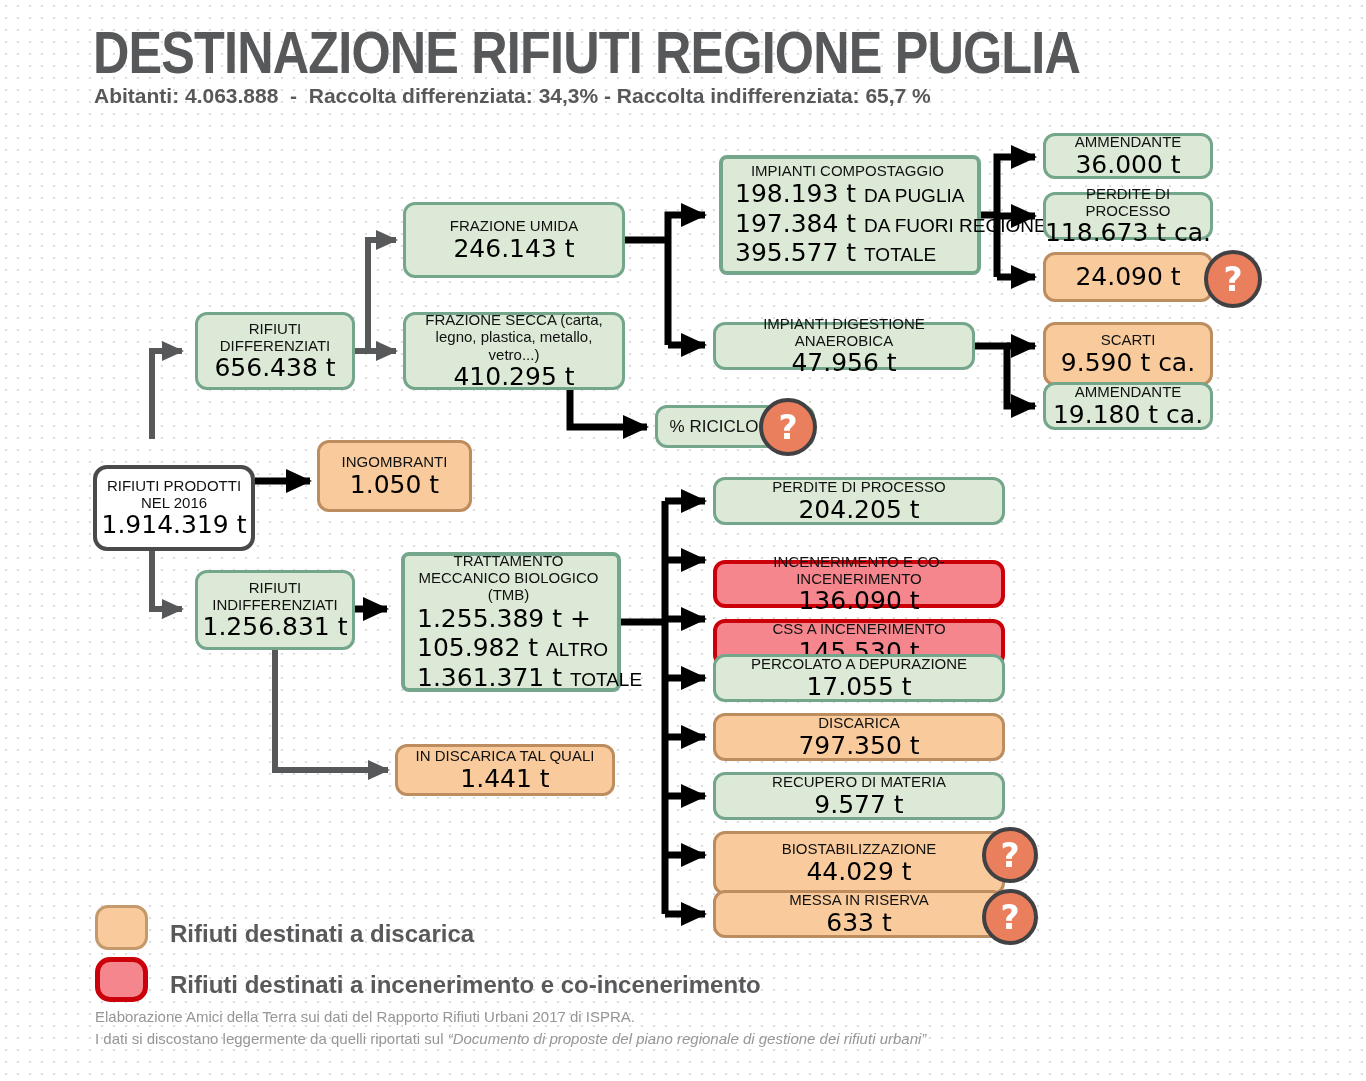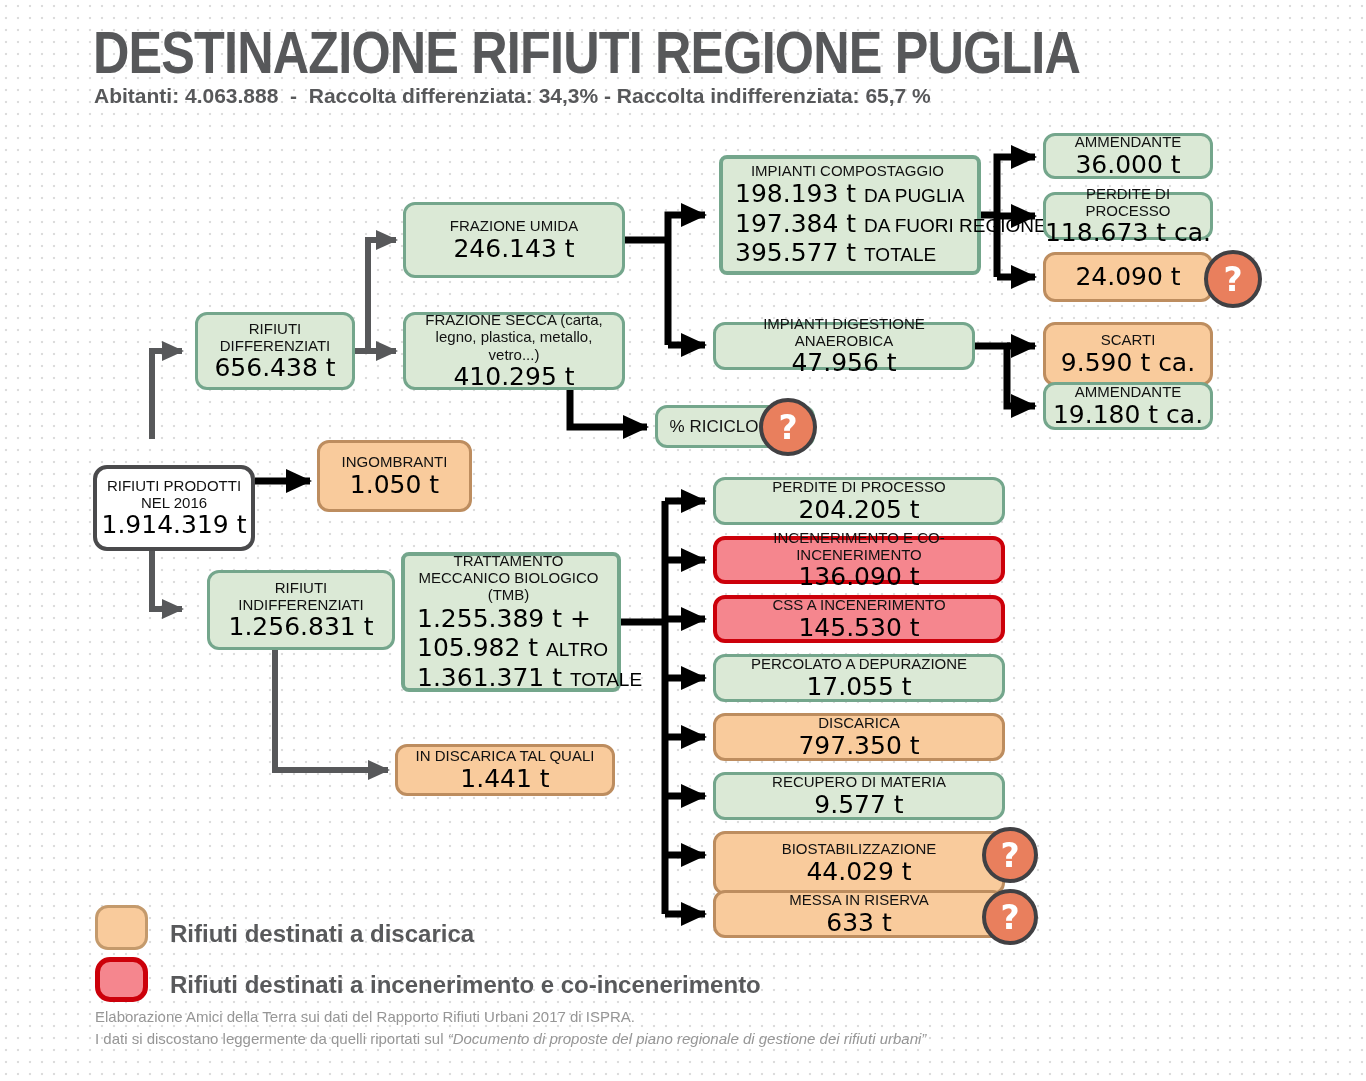--- a/index.html
+++ b/index.html
@@ -20,21 +20,21 @@
     font-size:21px; font-weight:bold; color:#57585a; white-space:pre; letter-spacing:0px;
   }
   svg.arrows{position:absolute; left:0; top:0; z-index:1;}
   .box{
     position:absolute; z-index:2; box-sizing:border-box;
     display:flex; flex-direction:column; justify-content:center; align-items:center;
     border-radius:12px; padding:2px 6px; text-align:center;
   }
   .green{background:#dbe9d6; border:3px solid #74a68c;}
   .orange{background:#f9cb9c; border:3px solid #bd8d5f;}
-  .red{background:#f5868e; border:4px solid #cc000a;}
+  .red{background:#f5868e; border:4px solid #cc000a;margin-top:24px;}
   .white{background:#ffffff; border:4px solid #4a4a4c; border-radius:14px;margin-top:28px;}
   .blabel{font-size:15px; color:#111; line-height:1.15;}
   .bvalue{font-family:"DejaVu Sans", sans-serif; font-size:25px; color:#000; line-height:1.12; white-space:nowrap;}
   .bigbox{align-items:flex-start; text-align:left; padding-left:12px; padding-right:17px; border-width:4px; border-radius:8px;margin-left:6px;}
   .bigbox .blabel{align-self:center; text-align:center; width:100%;}
   .numrow{font-family:"DejaVu Sans", sans-serif; font-size:25px; color:#000; line-height:1.18; white-space:nowrap;}
   .numrow .suffix{font-size:19px; font-family:"Liberation Sans", sans-serif;}
   .qbadge{
     position:absolute; z-index:3; border-radius:50%;
     background:#e97f5d; border:4px solid #414043; box-sizing:border-box;
@@ -104,21 +104,21 @@
   <div class="box white" style="left:93px;top:437px;width:162px;height:86px">
     <div class="blabel">RIFIUTI PRODOTTI NEL 2016</div>
     <div class="bvalue">1.914.319 t</div>
   </div>
 
   <div class="box green" style="left:195px;top:312px;width:160px;height:78px">
     <div class="blabel">RIFIUTI DIFFERENZIATI</div>
     <div class="bvalue">656.438 t</div>
   </div>
 
-  <div class="box green" style="left:207px;top:570px;width:188px;height:80px">
+  <div class="box green" style="left:195px;top:570px;width:160px;height:80px">
     <div class="blabel">RIFIUTI INDIFFERENZIATI</div>
     <div class="bvalue">1.256.831 t</div>
   </div>
 
   <div class="box orange" style="left:317px;top:440px;width:155px;height:72px">
     <div class="blabel">INGOMBRANTI</div>
     <div class="bvalue">1.050 t</div>
   </div>
 
   <div class="box green" style="left:403px;top:202px;width:222px;height:76px">

